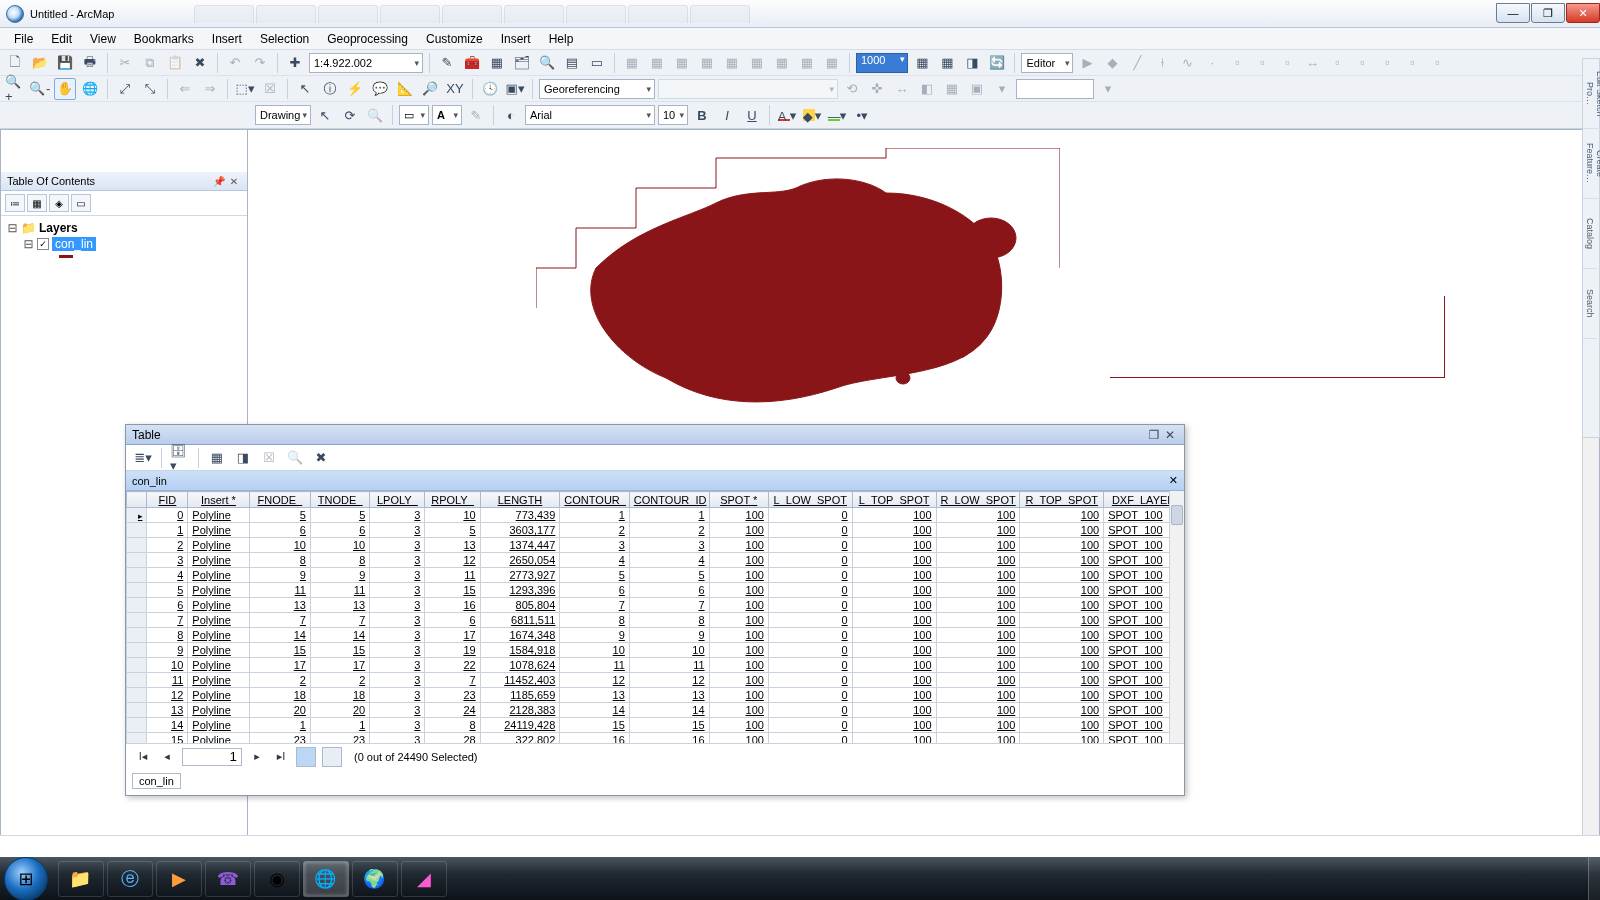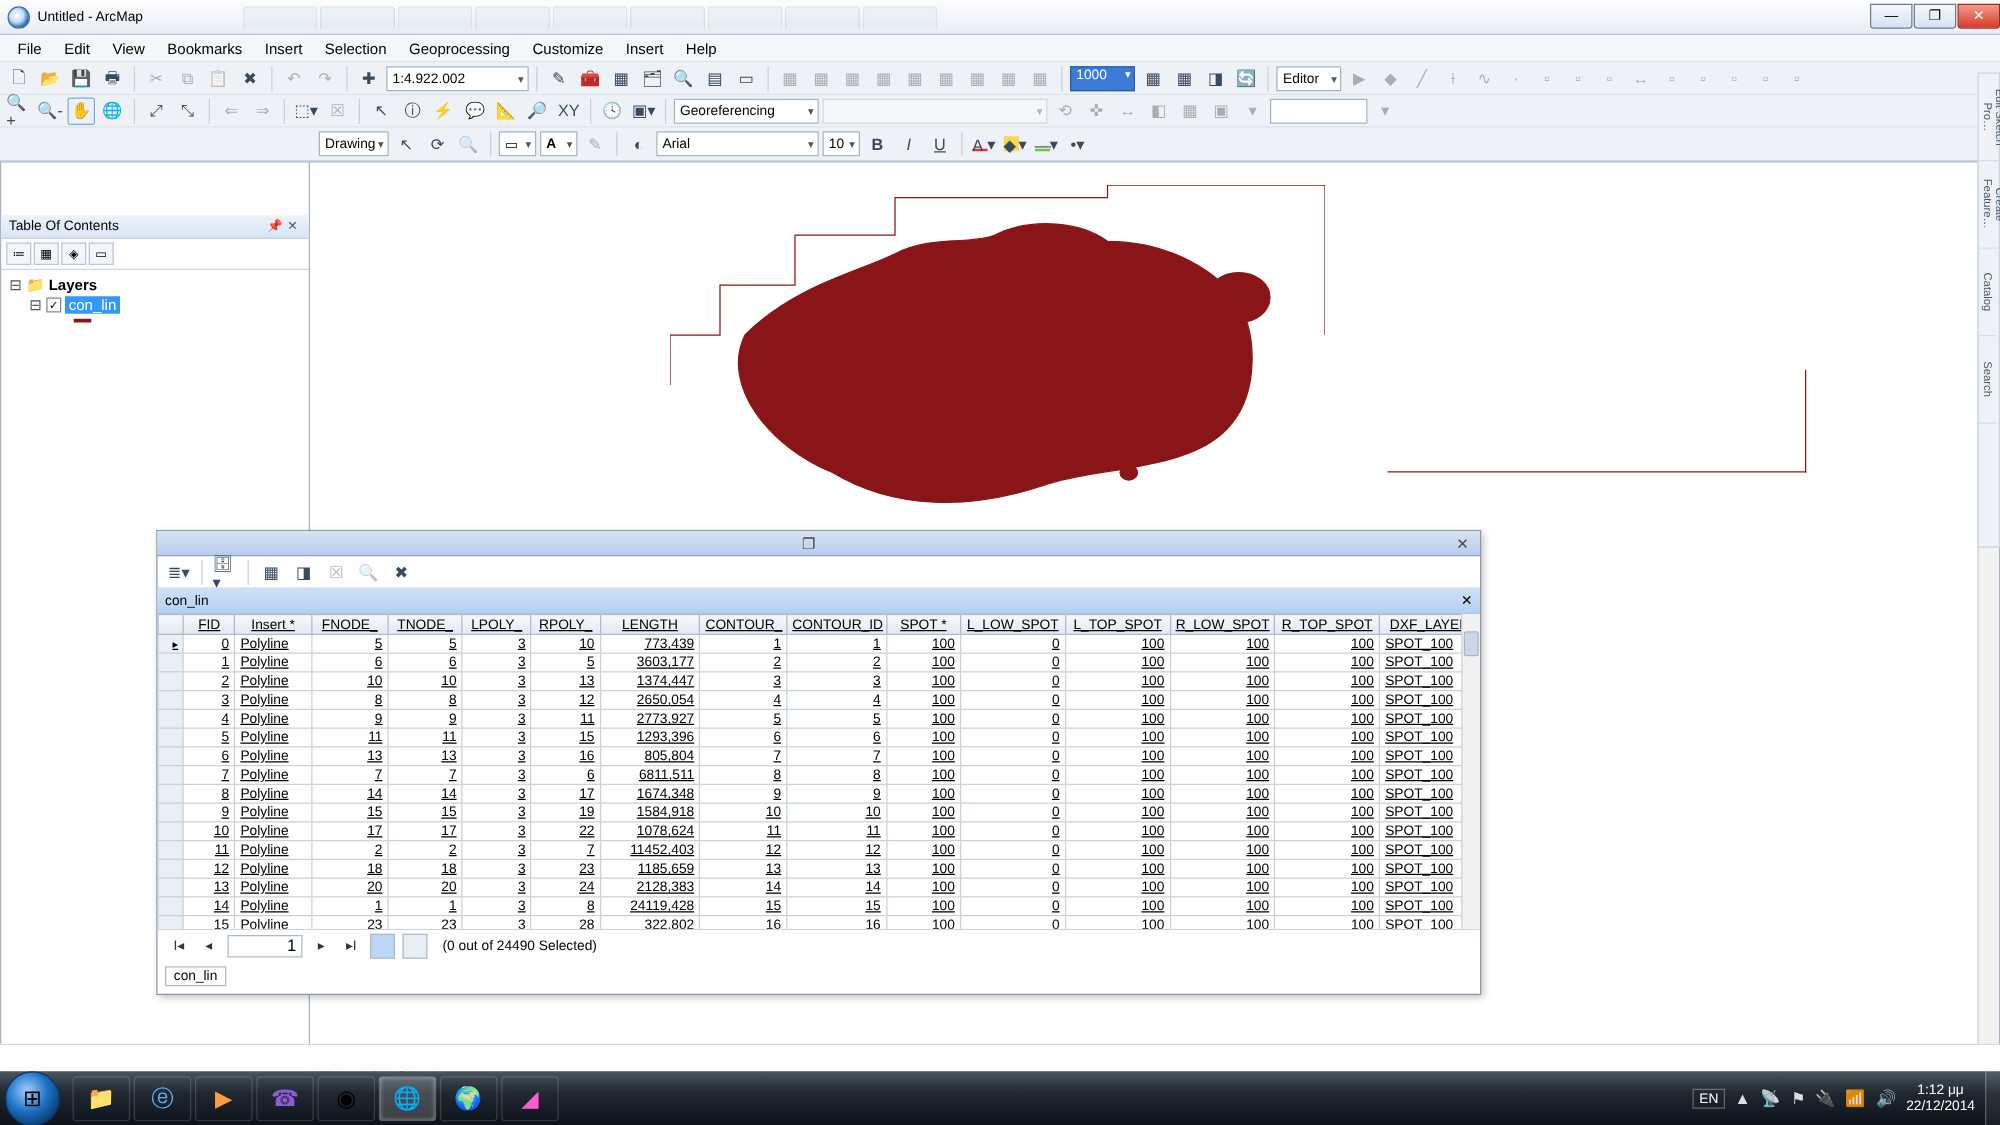--- a/index.html
+++ b/index.html
@@ -348,20 +348,21 @@
 
 <div class="right-strip">
   <div>Edit Sketch Pro…</div>
   <div>Create Feature…</div>
   <div>Catalog</div>
   <div>Search</div>
 </div>
 
 <div class="attr-window">
   <div class="attr-title">
+    <span>Table</span>
     <span class="wc">❐</span>
     <span class="wc">✕</span>
   </div>
   <div class="attr-tb">
     <div class="tb-btn">≣▾</div>
     <div class="tb-sep"></div>
     <div class="tb-btn">🗄▾</div>
     <div class="tb-sep"></div>
     <div class="tb-btn">▦</div>
     <div class="tb-btn">◨</div>
@@ -732,27 +733,14 @@
   <div class="task-icons">
     <div class="ticn">📁</div>
     <div class="ticn" style="color:#5bb0ff">ⓔ</div>
     <div class="ticn" style="color:#ff9c3b">▶</div>
     <div class="ticn" style="color:#8f5bd9">☎</div>
     <div class="ticn">◉</div>
     <div class="ticn active">🌐</div>
     <div class="ticn">🌍</div>
     <div class="ticn" style="color:#ff5bd0">◢</div>
   </div>
-  <div class="tray">
-    <span class="lang">EN</span>
-    <span class="trayicn">▲</span>
-    <span class="trayicn">📡</span>
-    <span class="trayicn">⚑</span>
-    <span class="trayicn">🔌</span>
-    <span class="trayicn">📶</span>
-    <span class="trayicn">🔊</span>
-    <div class="clock">
-      <div>1:12 μμ</div>
-      <div>22/12/2014</div>
-    </div>
-  </div>
   <div class="showdesk"></div>
 </div>
 
 </body></html>

